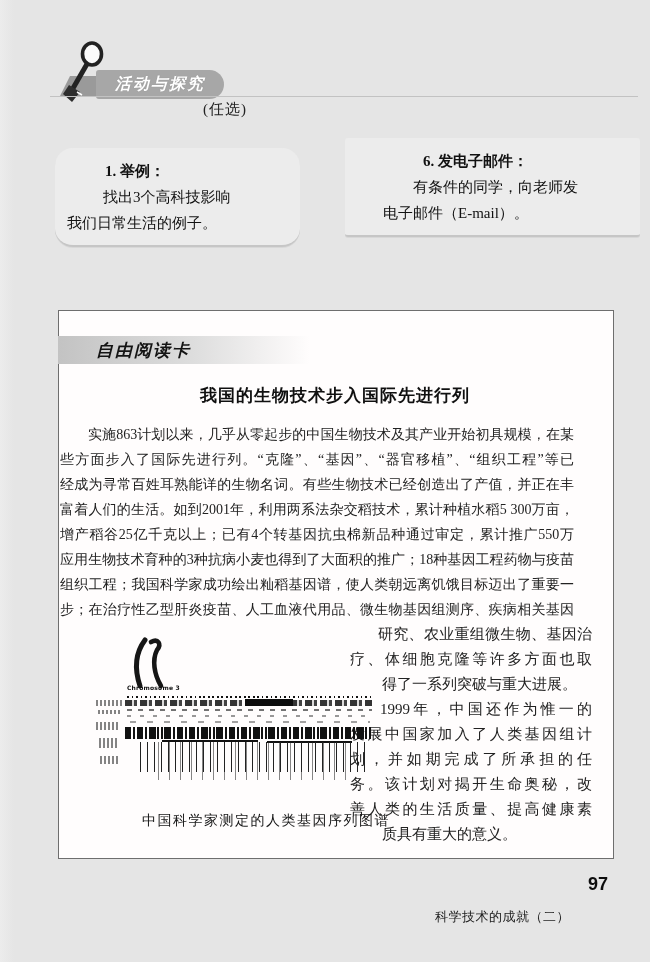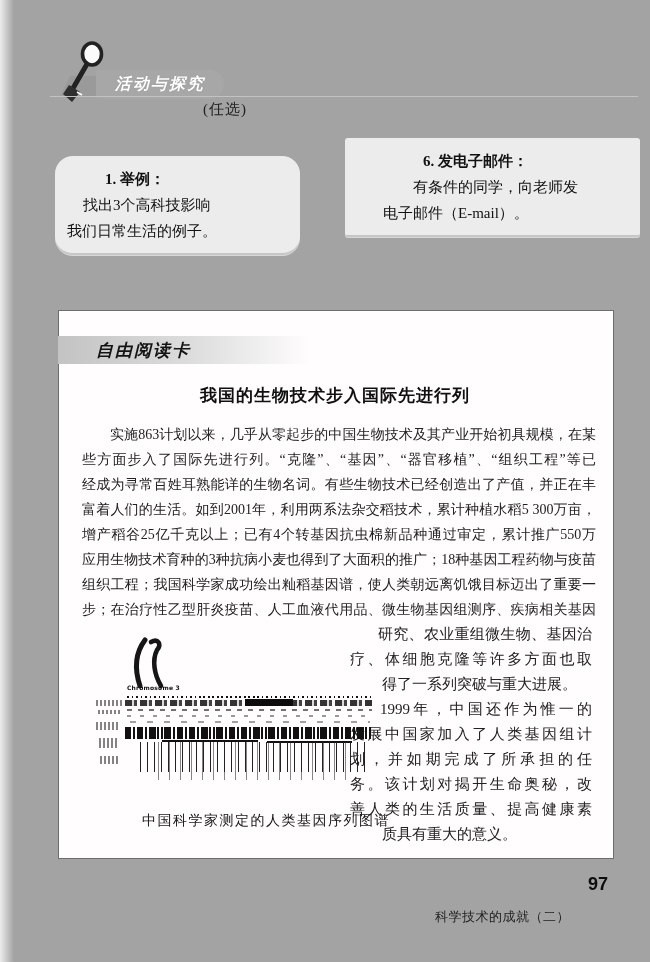--- a/index.html
+++ b/index.html
@@ -1,57 +1,57 @@
 <!DOCTYPE html>
 <html><head>
 <meta charset="utf-8">
 <style>
   html,body{margin:0;padding:0;background:#ffffff;}
-  .page{position:relative;width:650px;height:962px;background:#a3a3a3;overflow:hidden;
+  .page{position:relative;width:650px;height:962px;background:#e5e5e5;overflow:hidden;
         font-family:"Liberation Serif","DejaVu Serif",serif;color:#1c1c1c;}
   .page::before{content:"";position:absolute;left:0;top:0;width:14px;height:100%;
         background:linear-gradient(90deg,#ececec,rgba(255,255,255,0));pointer-events:none;}
   .abs{position:absolute;}
 
   
   .banner-band{left:60px;top:76px;width:156px;height:20px;background:#9a9a9a;
         clip-path:polygon(10px 0,100% 0,100% 100%,0 100%);}
   .banner-pill{left:96px;top:70px;width:128px;height:29px;background:#a7a7a7;
         border-radius:3px 15px 15px 3px;display:flex;align-items:center;justify-content:center;}
   .banner-pill span{font-family:"Liberation Sans","DejaVu Sans",sans-serif;font-weight:bold;
         font-style:italic;font-size:16px;color:#fff;letter-spacing:2px;text-shadow:0 0 1px #888;}
   .head-rule{left:50px;top:96px;width:588px;height:1px;background:#c2c2c2;}
   .key-svg{left:56px;top:40px;}
   .optional{left:203px;top:100px;font-size:15px;letter-spacing:1px;color:#222;}
 
   
   .task-box{height:97px;background:#ececec;border-bottom:2px solid #c6c6c6;
         border-radius:3px;box-shadow:0 1px 0 #d8d8d8;}
-  .task1{left:55px;top:156px;width:245px;border-radius:18px;}
+  .task1{left:55px;top:148px;width:245px;border-radius:18px;}
   .task2{left:345px;top:138px;width:295px;}
   .task-box div{font-size:15px;line-height:26px;color:#111;}
   .t1-title{margin:10px 0 0 50px;font-weight:bold;}
-  .t1-l2{margin-left:28px;}
+  .t1-l2{margin-left:48px;}
   .t1-l3{margin-left:12px;}
   .t2-title{margin:10px 0 0 78px;font-weight:bold;}
   .t2-l2{margin-left:68px;}
   .t2-l3{margin-left:38px;}
 
   
   .card{left:58px;top:310px;width:554px;height:547px;border:1px solid #6e6e6e;background:#fffdfd;}
   .card-badge{left:58px;top:336px;width:252px;height:28px;
         background:linear-gradient(90deg,#c3c3c3,#dedede 55%,rgba(255,255,255,0));
         display:flex;align-items:center;}
   .card-badge span{margin-left:38px;font-family:"Liberation Sans","DejaVu Sans",sans-serif;
         font-weight:bold;font-style:italic;font-size:17px;color:#141414;letter-spacing:2px;}
   .card-title{left:60px;top:384px;width:550px;text-align:center;
         font-family:"Liberation Sans","DejaVu Sans",sans-serif;
         font-weight:bold;font-size:17px;color:#101010;letter-spacing:1px;}
 
-  .body-lines{left:82px;top:422px;width:514px;}
+  .body-lines{left:60px;top:422px;width:514px;}
   .body-lines .bl{height:25px;line-height:25px;font-size:14px;color:#222;
         text-align:justify;text-align-last:justify;overflow:hidden;}
   .right-lines{left:350px;top:622px;width:242px;}
   .right-lines .rl{height:25px;line-height:25px;font-size:15px;color:#222;
         text-align:justify;text-align-last:justify;overflow:hidden;}
   .ind{text-indent:2em;}
   .plain{text-align-last:left !important;margin-left:32px;}
 
   
   .chrom-svg{left:128px;top:636px;}

